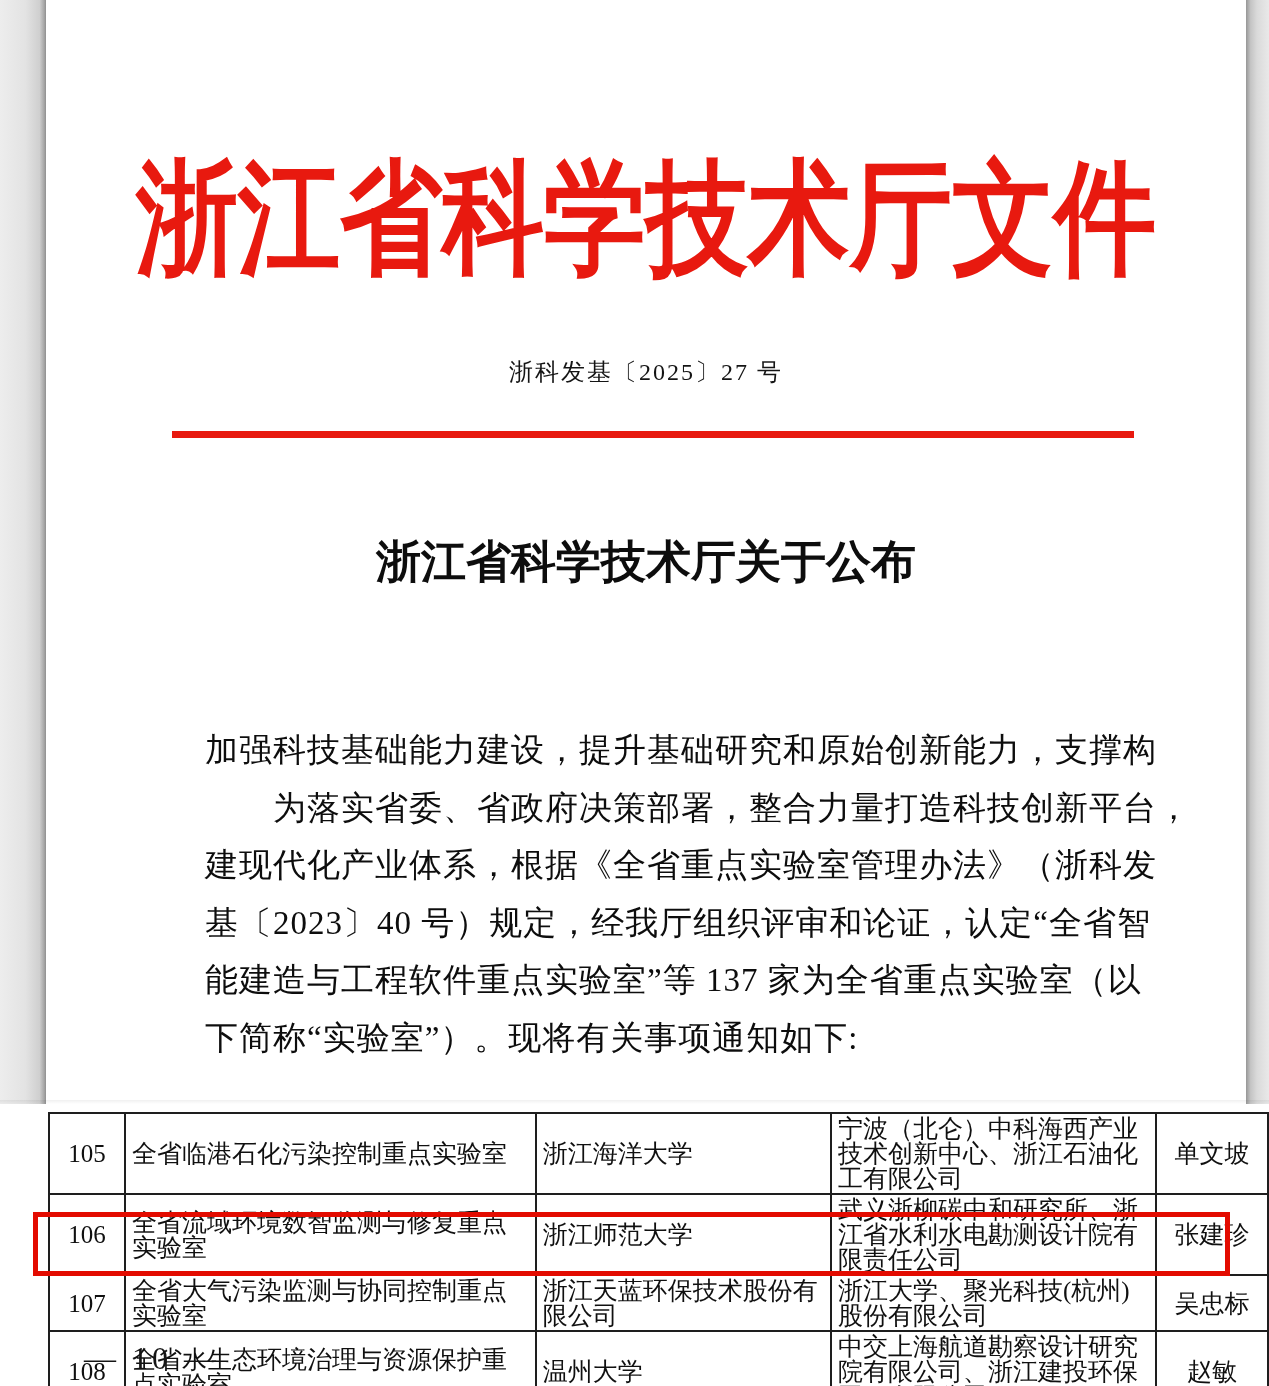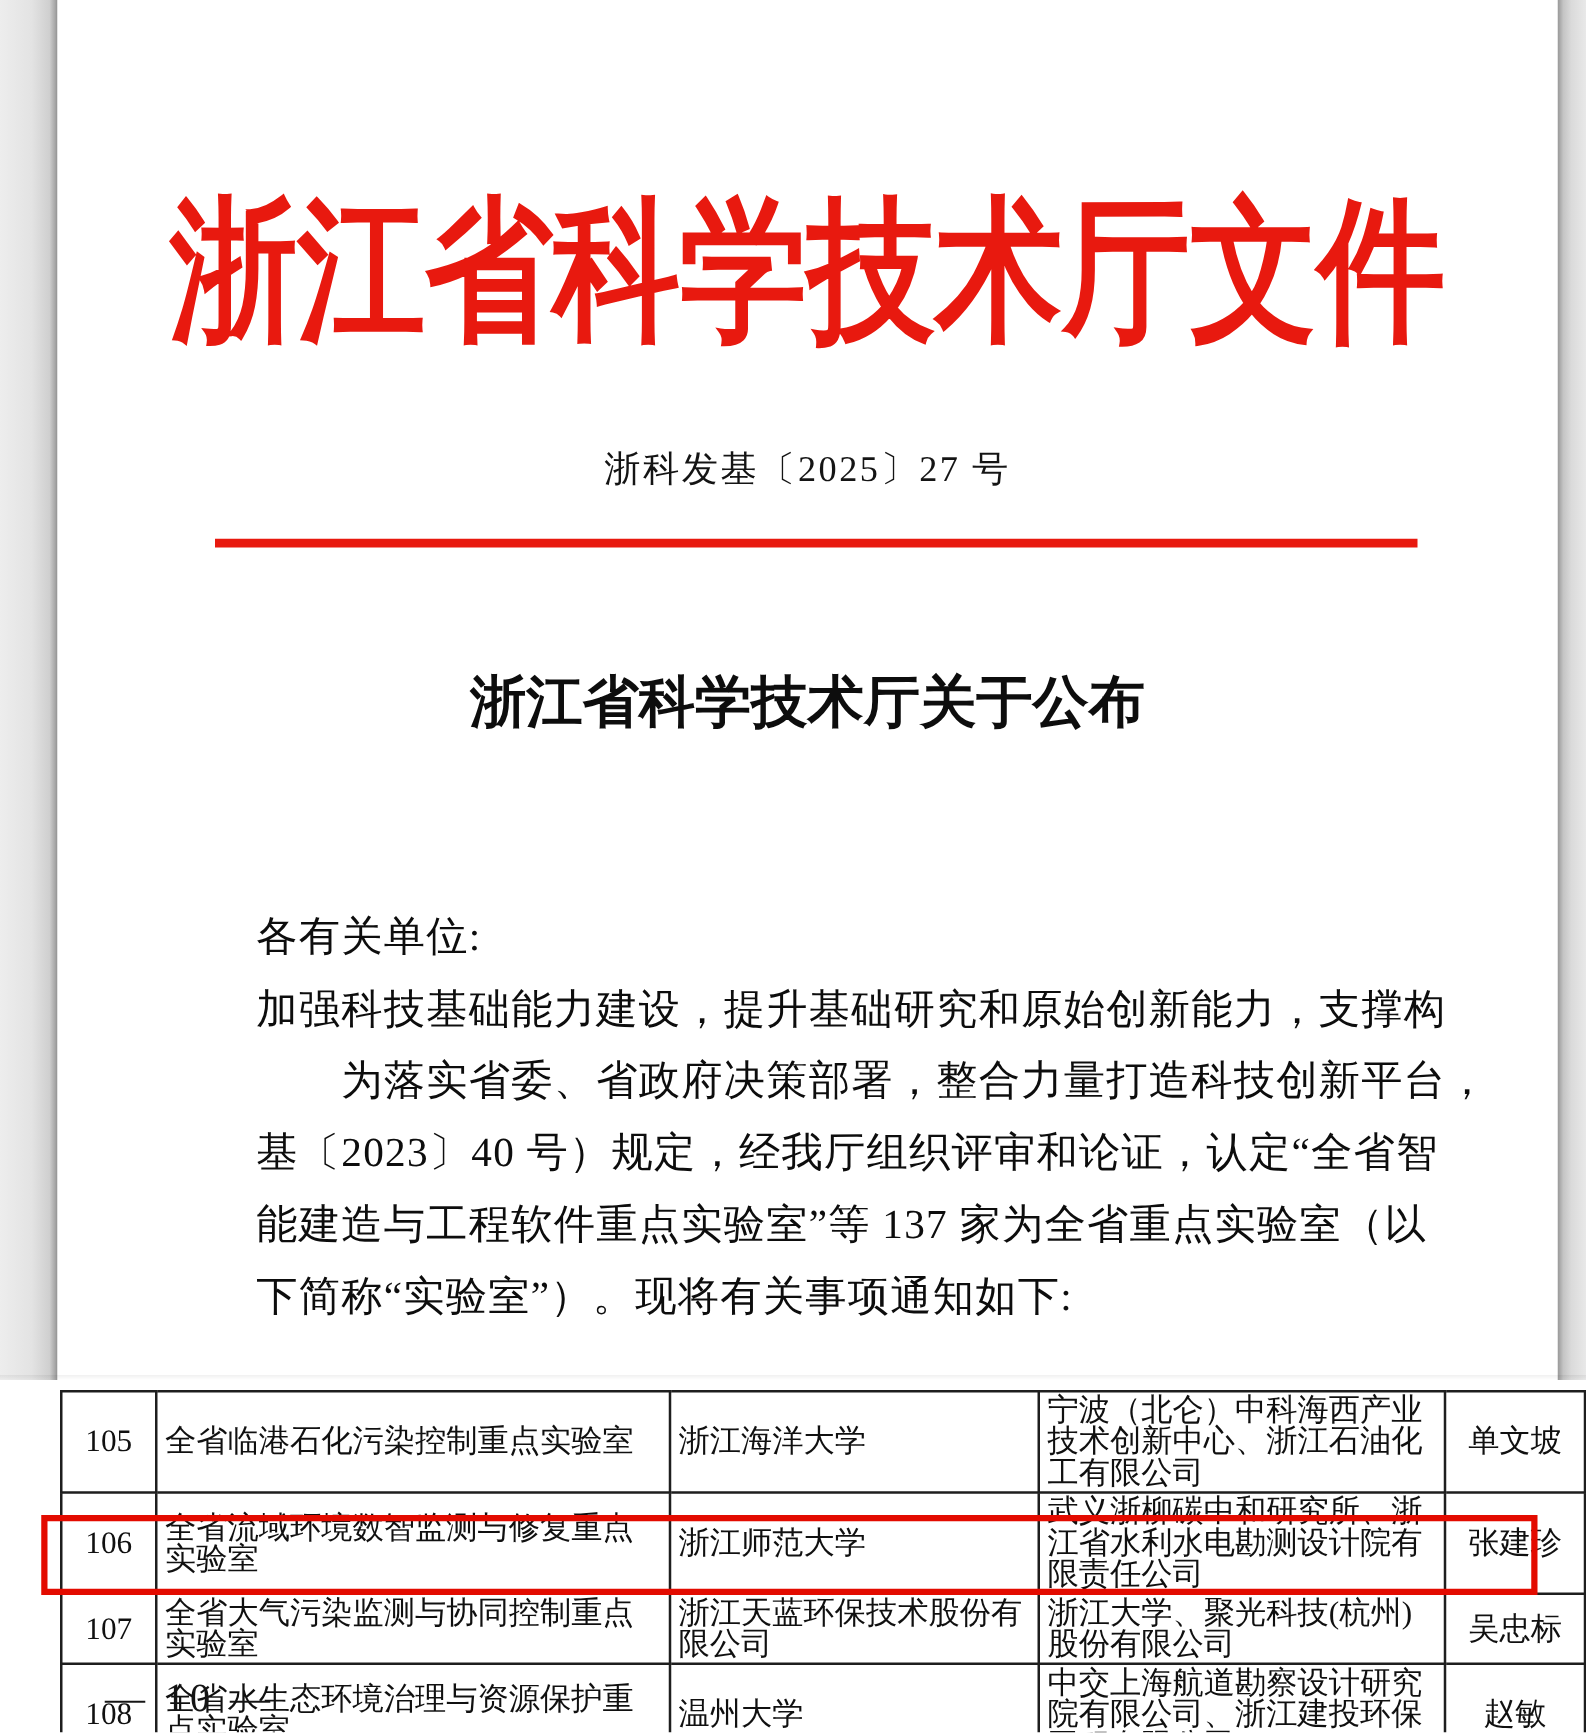--- a/index.html
+++ b/index.html
@@ -22,21 +22,21 @@
   .page{position:absolute;left:46px;top:0;width:1200px;height:1104px;background:#fff;}
 
   .letterhead{
     position:absolute;left:0;top:152px;width:1200px;text-align:center;
     font-size:102px;line-height:110px;font-weight:bold;
     transform:scaleY(1.22);transform-origin:center top;
     white-space:nowrap;
   }
   .doc-number{
     position:absolute;left:0;top:356px;width:1200px;text-align:center;
-    font-size:29px;letter-spacing:2px;color:#141414;
+    font-size:24px;letter-spacing:2px;color:#141414;
   }
   .red-rule{position:absolute;left:126px;top:431px;width:962px;height:7px;}
   .notice-title{
     position:absolute;left:0;top:526px;width:1200px;text-align:center;
     font-size:45px;font-weight:bold;line-height:72px;color:#0d0d0d;
   }
   .body-block{
     position:absolute;left:159px;top:722px;width:932px;
     font-size:33px;line-height:57.5px;color:#0d0d0d;
     letter-spacing:1px;
@@ -80,24 +80,24 @@
   <div class="desk-right"></div>
 
   <div class="page">
     <div class="letterhead" style="color: rgb(232, 25, 15);">浙江省科学技术厅文件</div>
     <div class="doc-number">浙科发基〔2025〕27 号</div>
     <div class="red-rule" style="background: rgb(232, 25, 15);"></div>
     <div class="notice-title">
       <div>浙江省科学技术厅关于公布</div>
     </div>
     <div class="body-block">
-      <div class="body-line">各有关单位:</div>
       <div>
           <div class="body-line">加强科技基础能力建设，提升基础研究和原始创新能力，支撑构</div>
           <div class="body-line indent">为落实省委、省政府决策部署，整合力量打造科技创新平台，</div>
+          <div class="body-line">建现代化产业体系，根据《全省重点实验室管理办法》（浙科发</div>
           <div class="body-line">基〔2023〕40 号）规定，经我厅组织评审和论证，认定“全省智</div>
           <div class="body-line">能建造与工程软件重点实验室”等 137 家为全省重点实验室（以</div>
           <div class="body-line">下简称“实验室”）。现将有关事项通知如下:</div>
         </div>
     </div>
   </div>
 
   <div class="overlay">
     <table class="approval">
       <tbody>

